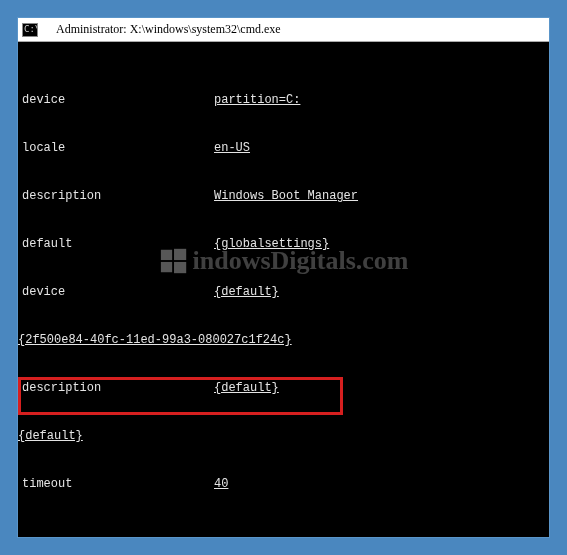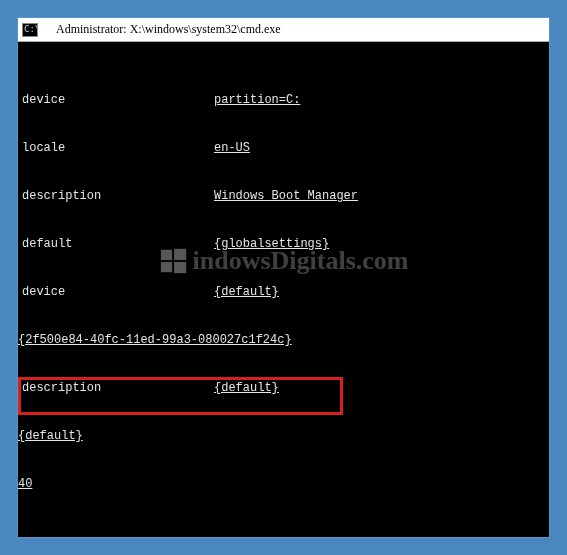--- a/index.html
+++ b/index.html
@@ -100,21 +100,21 @@
   <div class="terminal">
     
     <div class="row"><span class="key">device</span><span class="val">partition=C:</span></div>
     <div class="row"><span class="key">locale</span><span class="val">en-US</span></div>
     <div class="row"><span class="key">description</span><span class="val">Windows Boot Manager</span></div>
     <div class="row"><span class="key">default</span><span class="val">{globalsettings}</span></div>
     <div class="row"><span class="key">device</span><span class="val">{default}</span></div>
     <div class="row"><span class="val">{2f500e84-40fc-11ed-99a3-080027c1f24c}</span></div>
     <div class="row"><span class="key">description</span><span class="val">{default}</span></div>
     <div class="row"><span class="val">{default}</span></div>
-    <div class="row"><span class="val">40</span></div>
+    <div class="row"><span class="key">timeout</span><span class="val">40</span></div>
 
     
 
     
     
 
     
     
     
     

